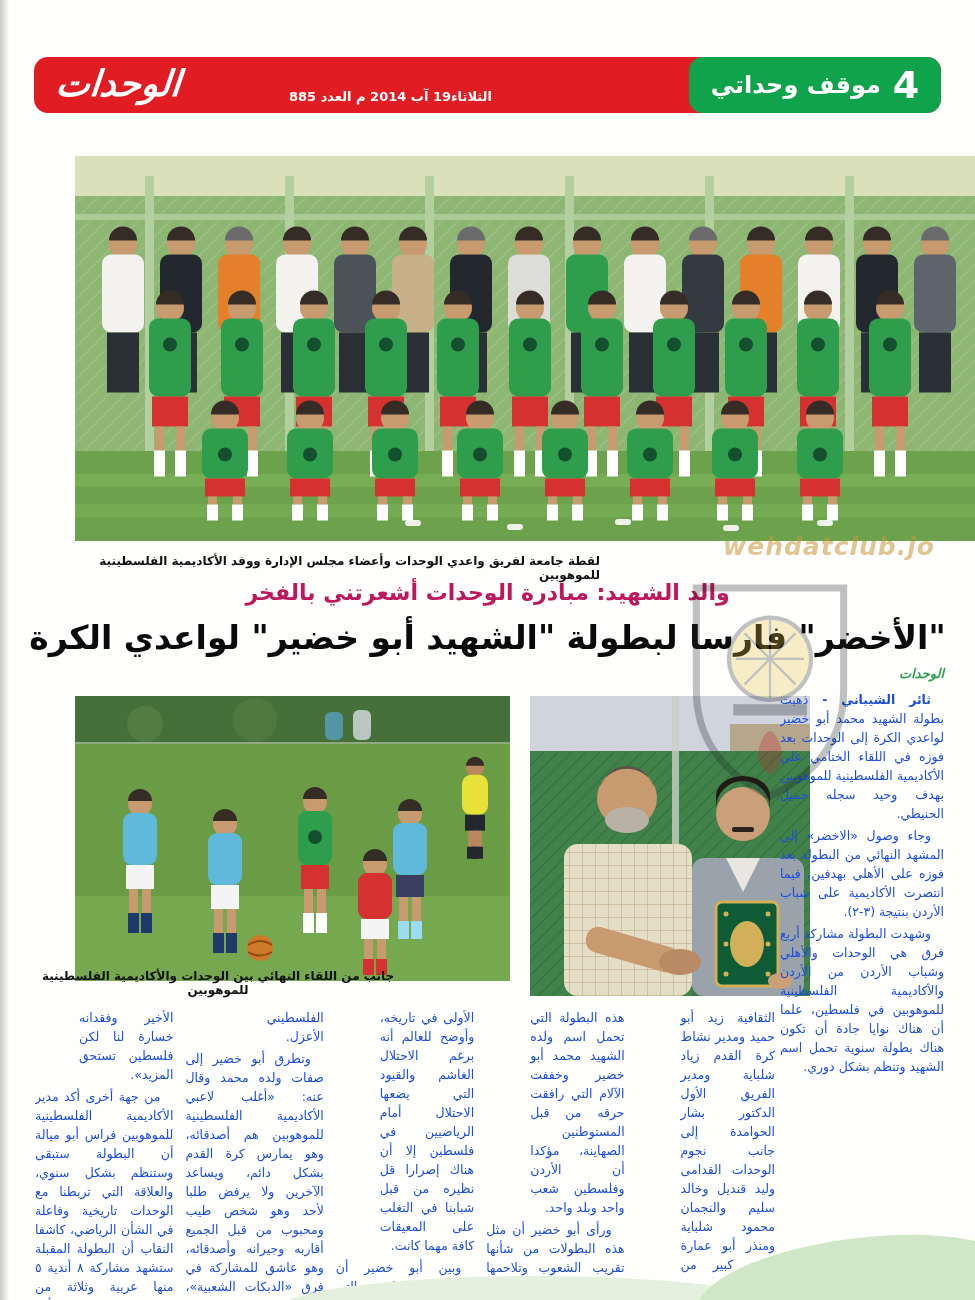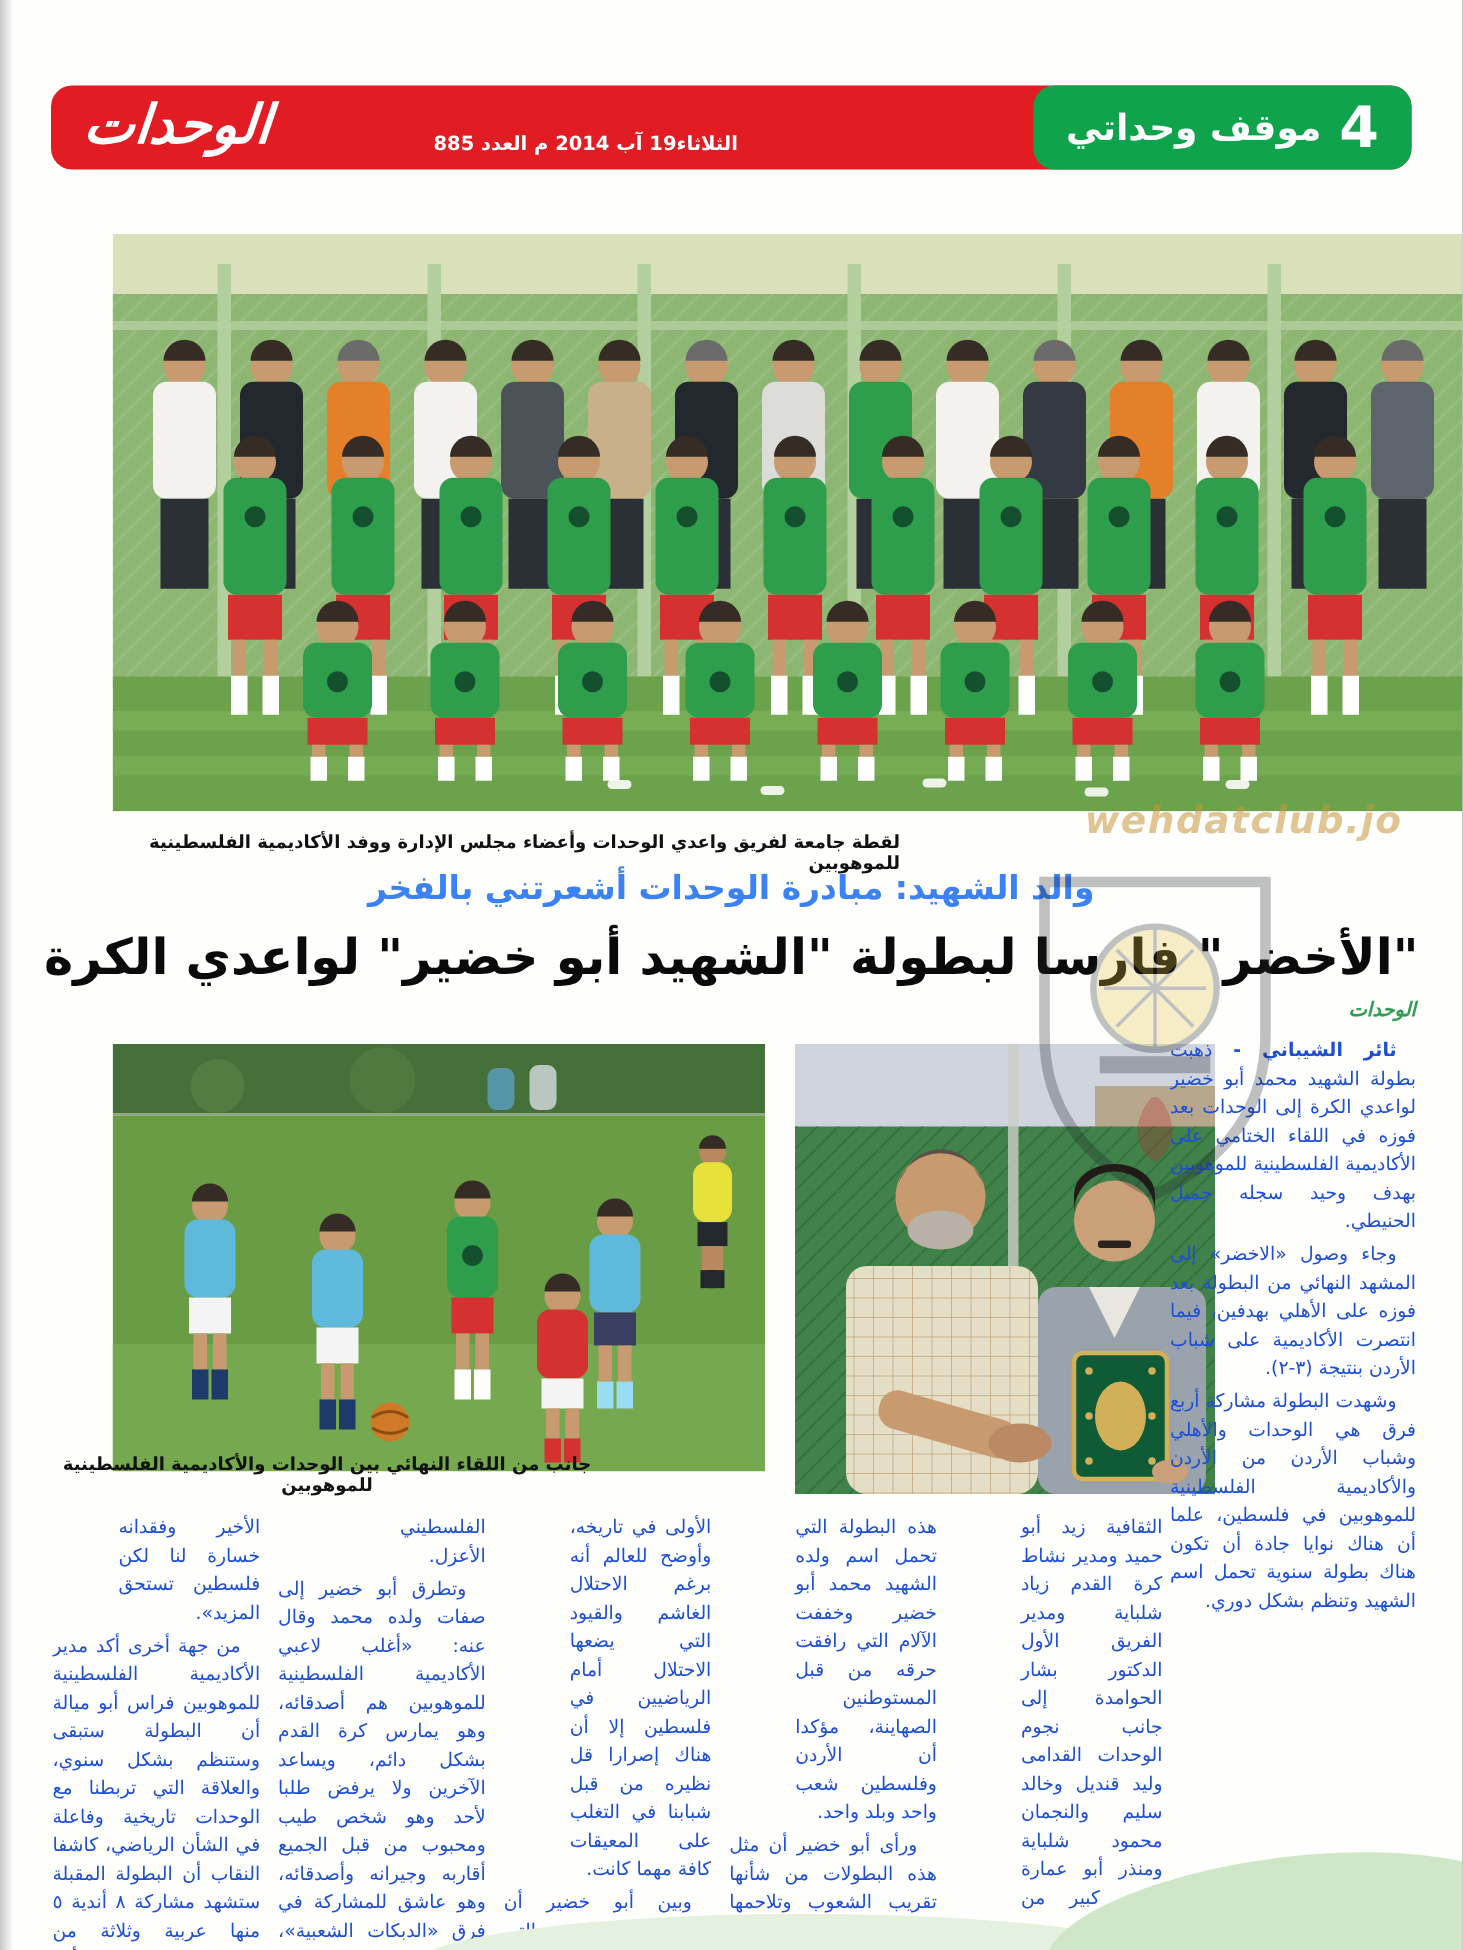--- a/index.html
+++ b/index.html
@@ -21,21 +21,21 @@
   .photo svg{width:100%;height:100%;display:block;}
   .photo-team{left:35px;top:140px;width:905px;height:385px;}
   .photo-match{left:35px;top:680px;width:435px;height:285px;}
   .photo-award{left:490px;top:680px;width:280px;height:300px;}
   .caption{position:absolute;font-size:12px;font-weight:bold;color:#111;direction:rtl;}
   .cap-team{left:40px;top:530px;width:560px;text-align:right;margin-top:24px;}
   .cap-match{left:38px;top:969px;width:360px;text-align:center;}
   .cap-award{left:490px;top:986px;width:280px;text-align:center;}
   
   .kicker{position:absolute;left:0;top:562px;width:975px;text-align:center;
-          font-size:22px;font-weight:bold;color:#3b82f6;white-space:nowrap;}
+          font-size:22px;font-weight:bold;color:#be185d;white-space:nowrap;}
   .headline{position:absolute;left:0;top:596px;width:975px;text-align:center;
           font-size:33px;font-weight:bold;color:#0a0a0a;white-space:nowrap;}
   .greentag{position:absolute;left:780px;top:666px;width:164px;text-align:right;
           font-size:13px;font-weight:bold;font-style:italic;}
   
   .article-col p{margin:0 0 3px 0;font-size:12.5px;line-height:19px;font-weight:normal;
           color:#1d4ed8;text-align:justify;text-indent:13px;}
   .article-col p.cont{text-indent:0;margin-left:44px;}
   .article-col h3.subhead{margin:7px 0 6px 0;font-size:13.5px;line-height:18px;
           text-align:center;color:#000;}

